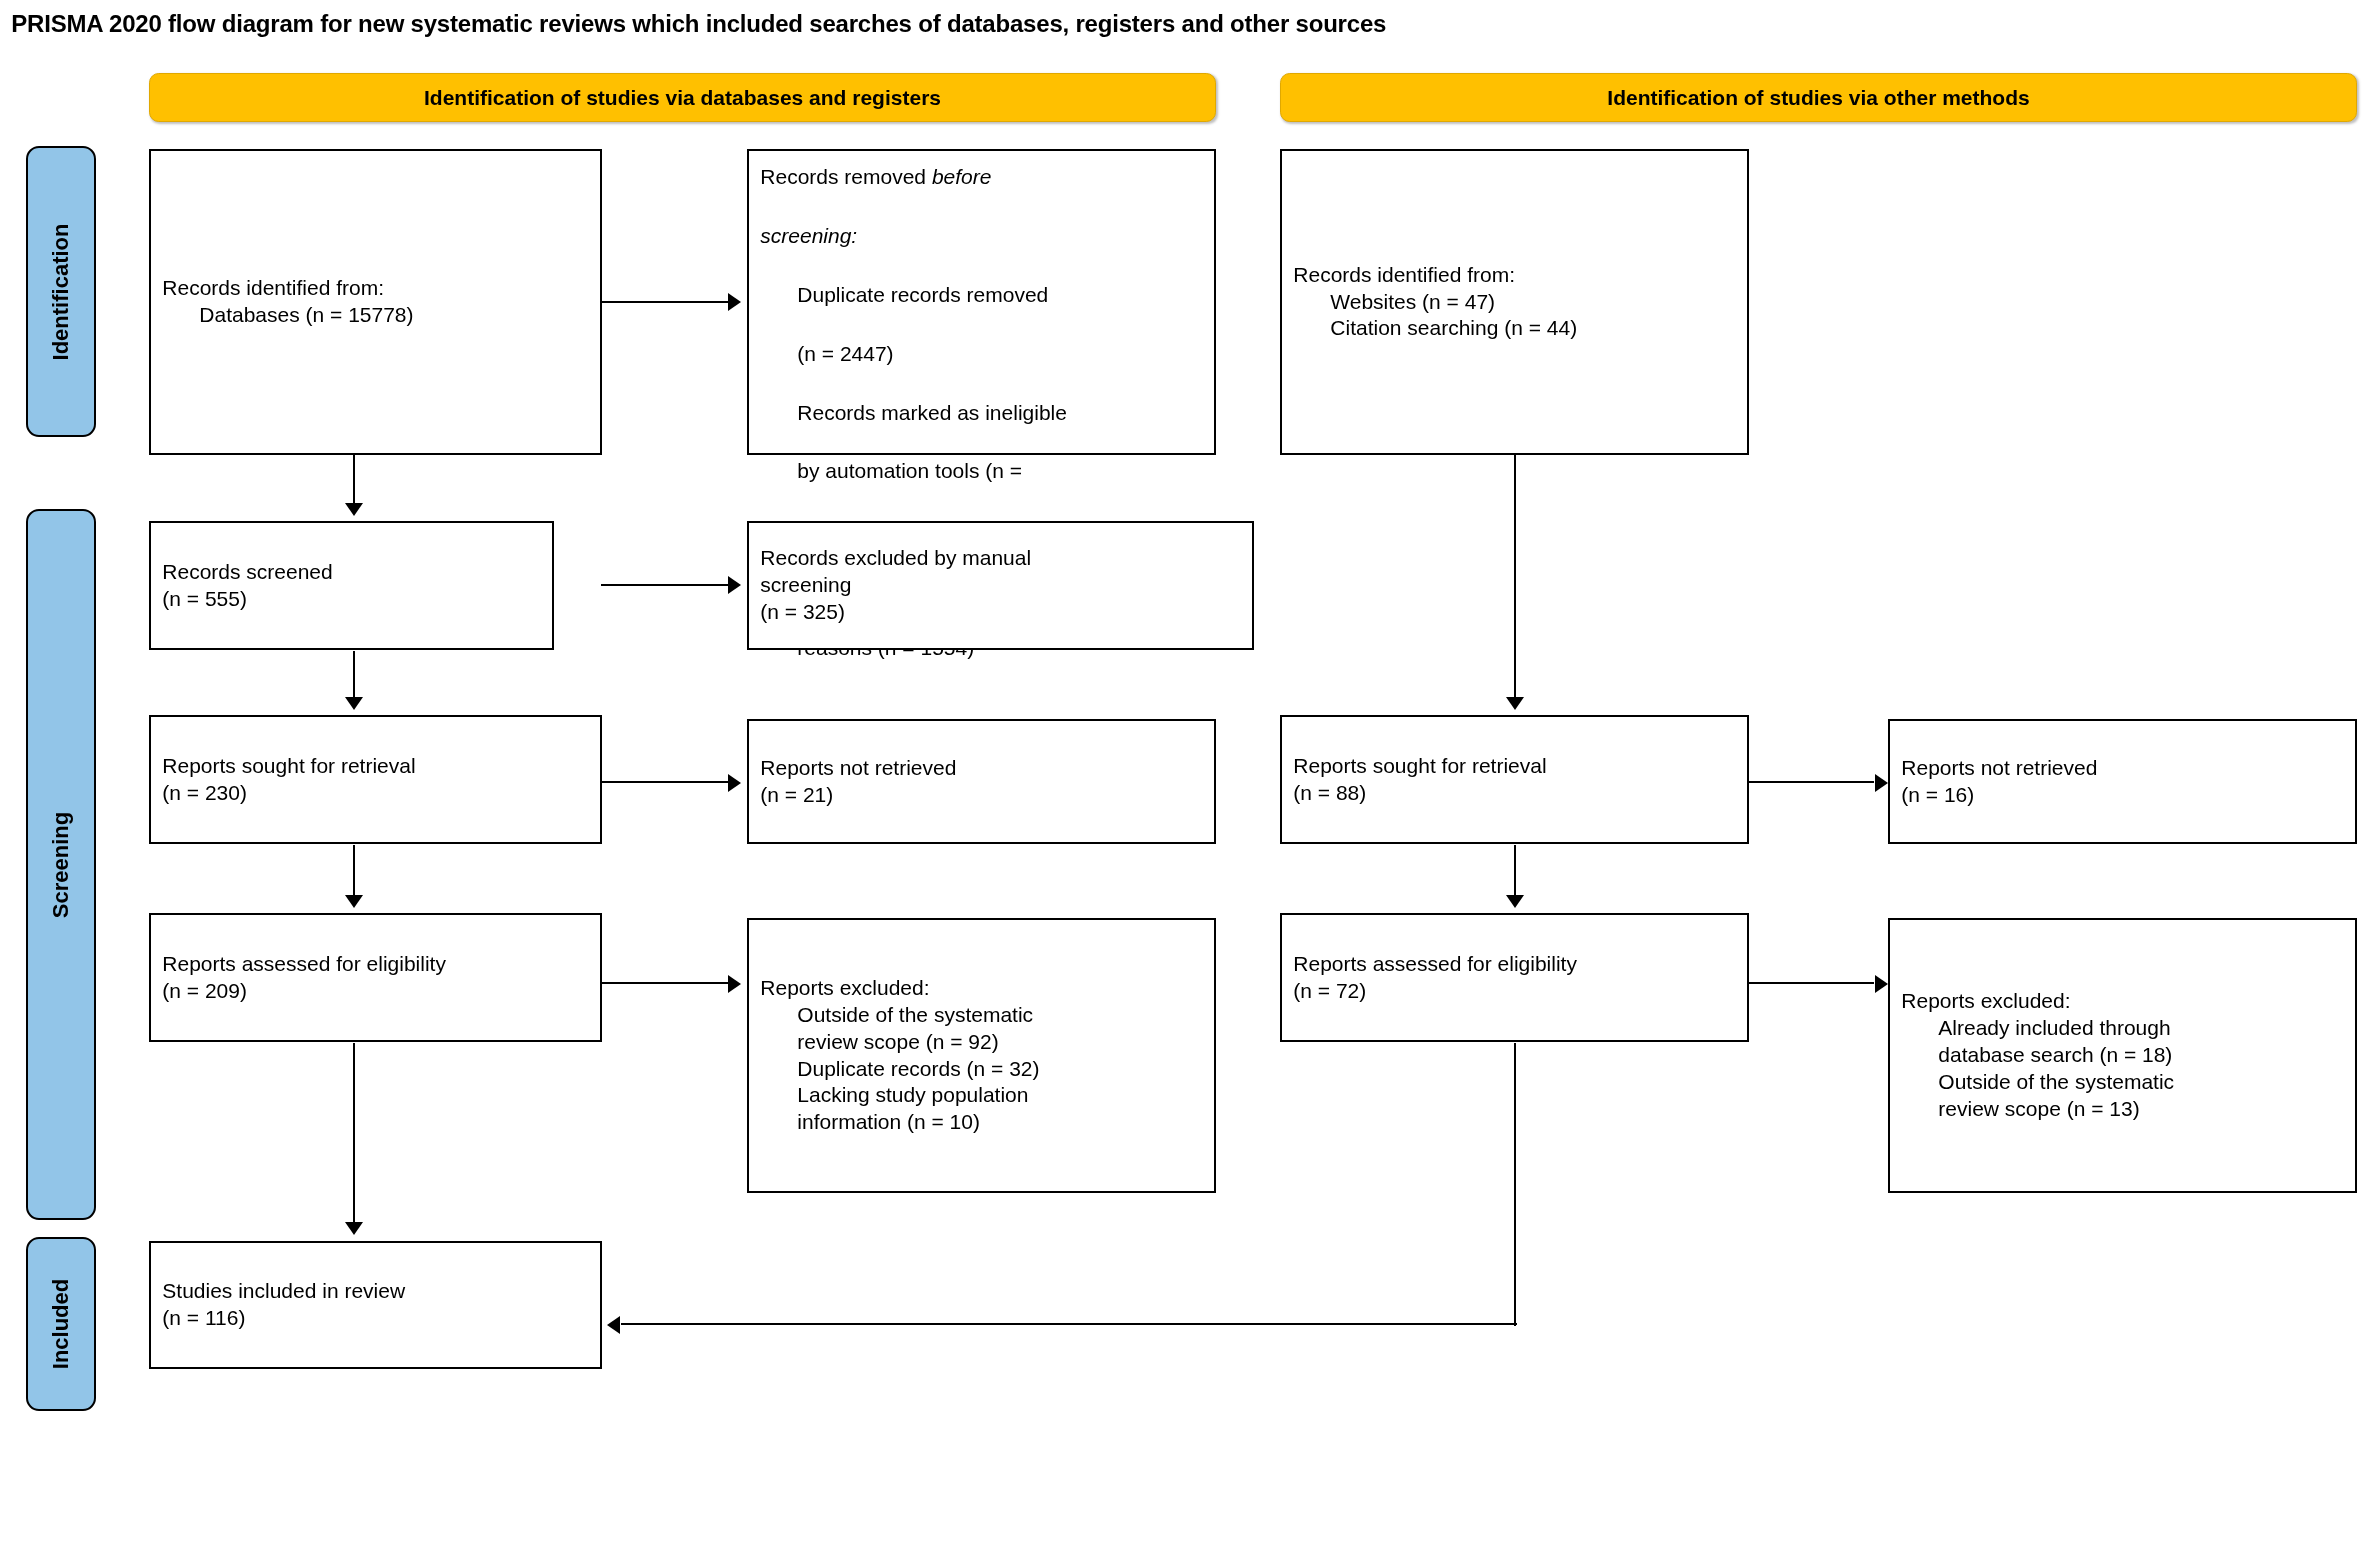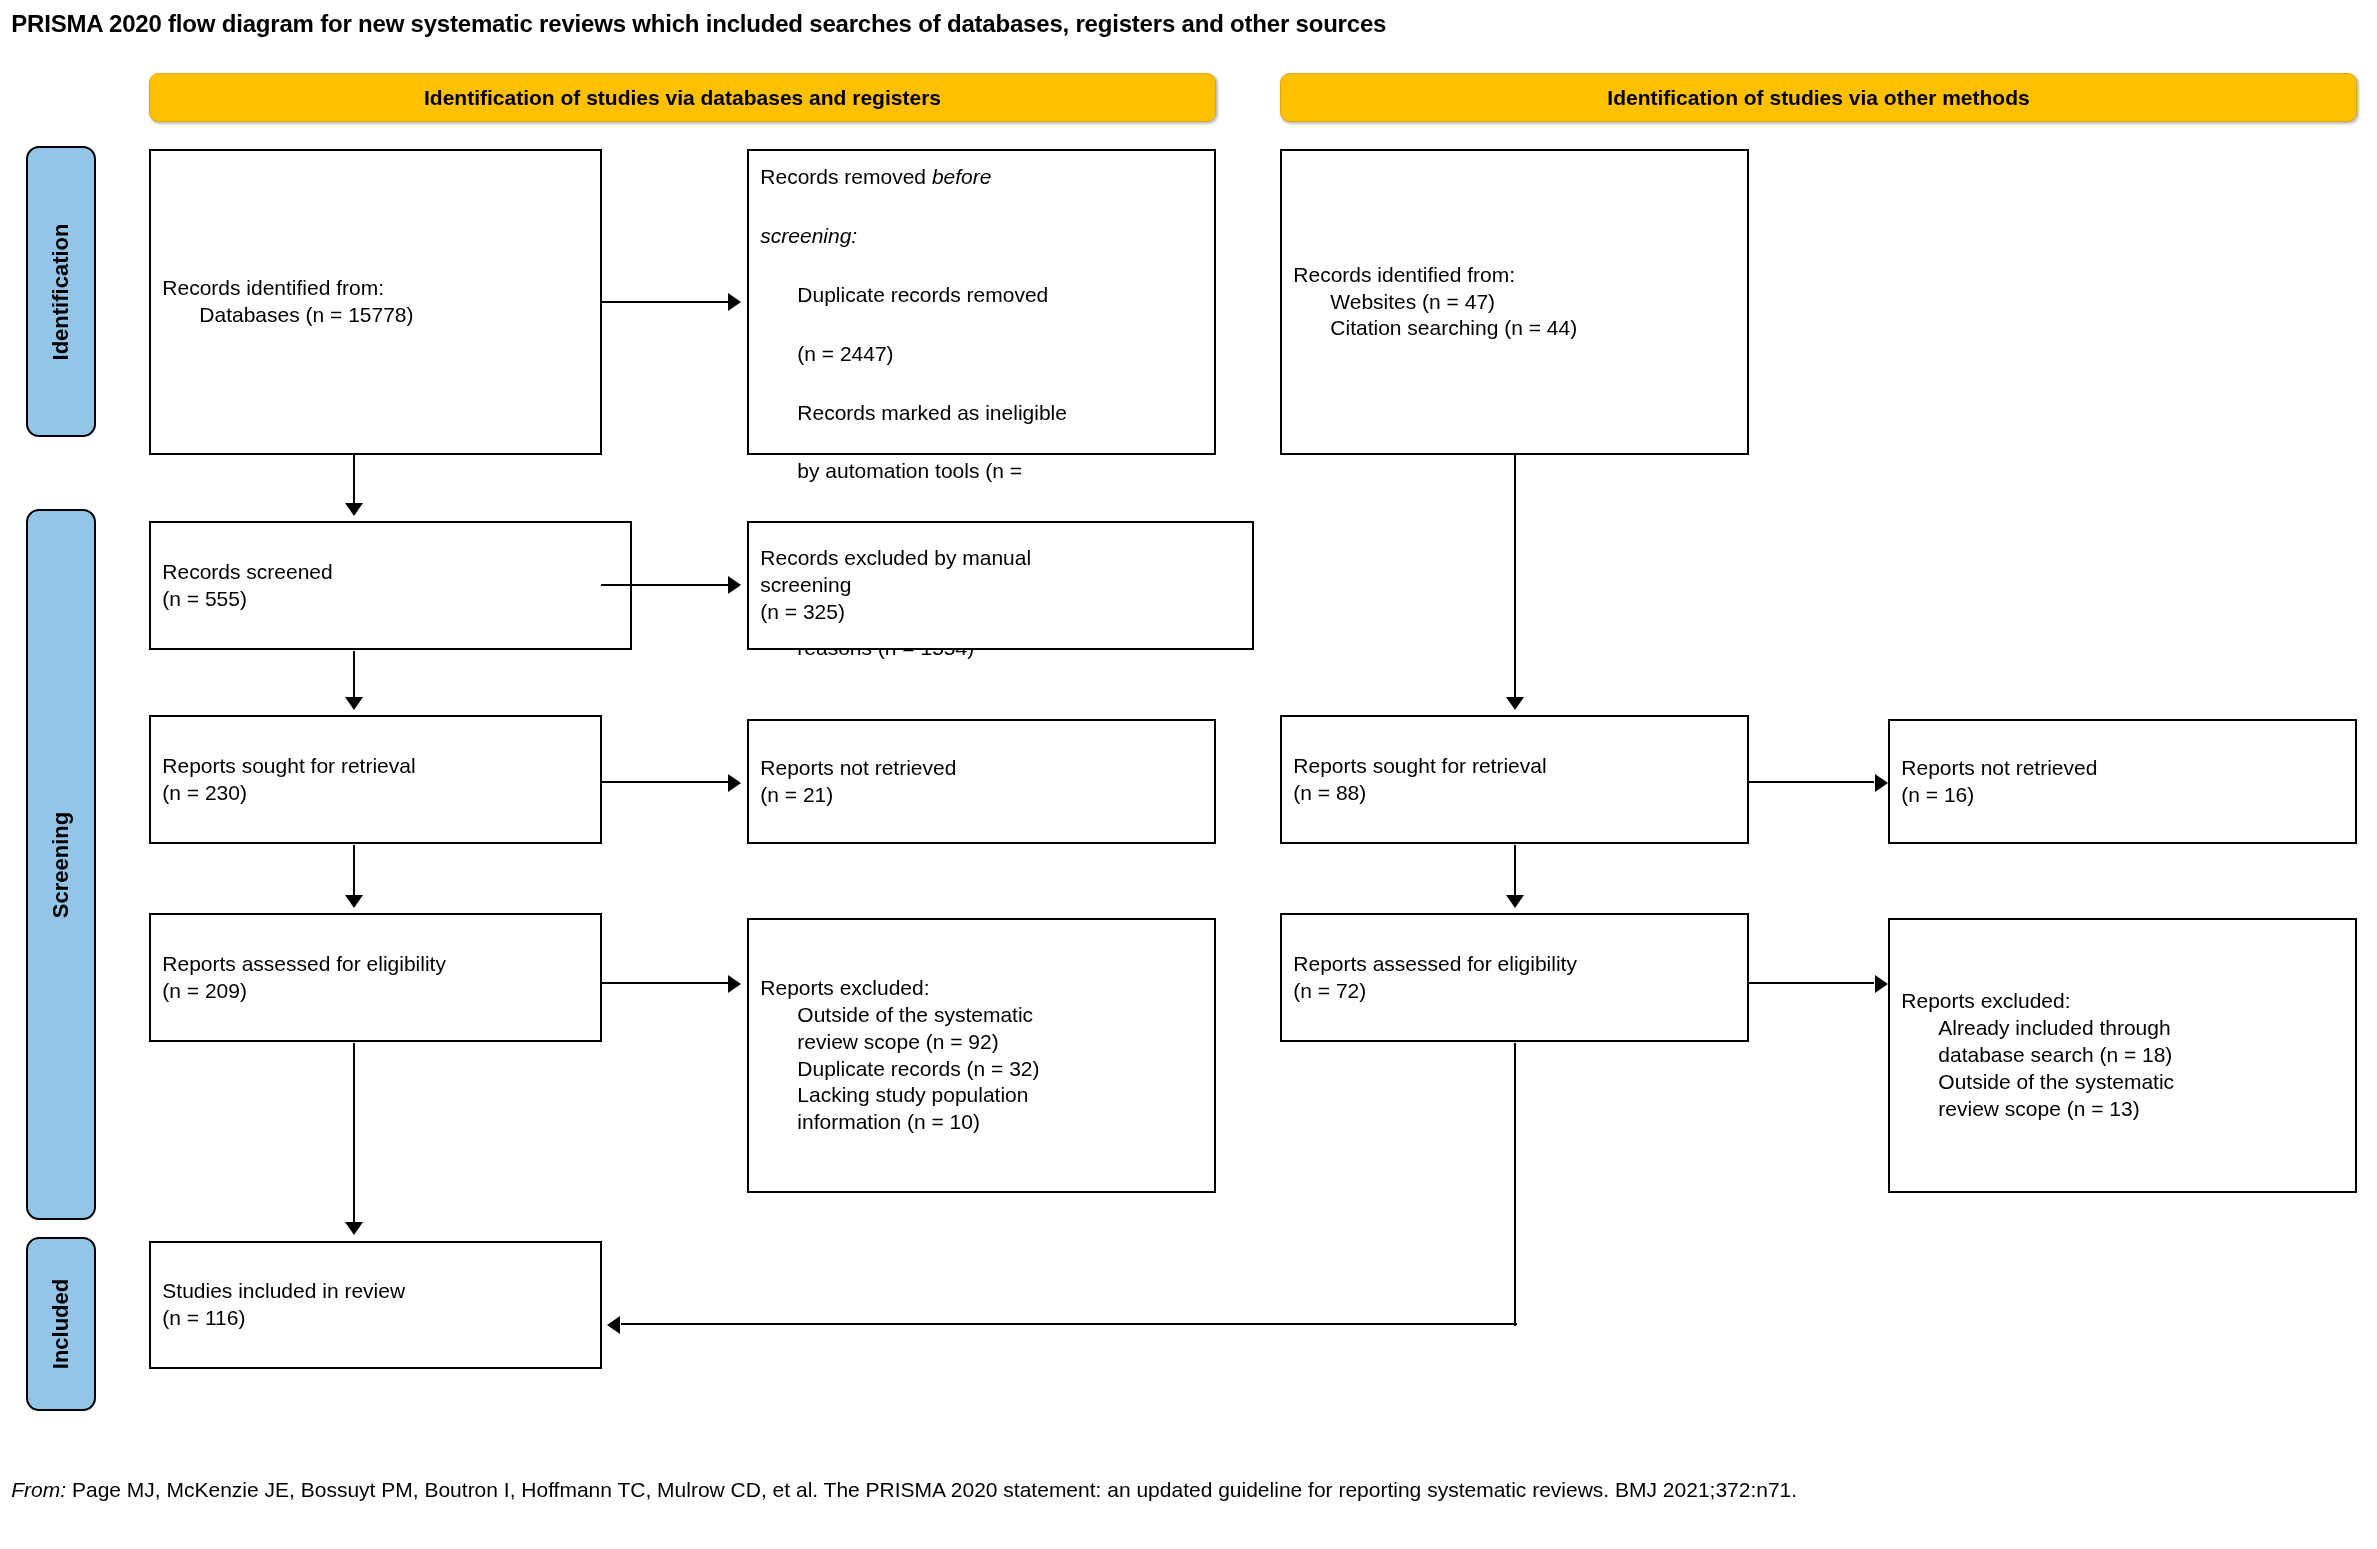--- a/index.html
+++ b/index.html
@@ -156,21 +156,21 @@
   <div class="line ital">screening:</div>
   <div class="line indent">Duplicate records removed</div>
   <div class="line indent">(n = 2447)</div>
   <div class="line indent">Records marked as ineligible</div>
   <div class="line indent">by automation tools (n =</div>
   <div class="line indent">11222)</div>
   <div class="line indent">Records removed for other</div>
   <div class="line indent">reasons (n = 1554)</div>
 </div>
 
-<div class="box" style="left:149px; top:521px; width:483px; height:129px;">
+<div class="box" style="left:149px; top:521px; width:405px; height:129px;">
   <div class="line">Records screened</div>
   <div class="line">(n = 555)</div>
 </div>
 
 <div class="box" style="left:747px; top:521px; width:507px; height:129px;">
   <div class="line">Records excluded by manual</div>
   <div class="line">screening</div>
   <div class="line">(n = 325)</div>
 </div>
 
@@ -266,18 +266,14 @@
 <div class="arrow-down" style="left:1506px; top:895px;"></div>
 
 <div class="hline" style="left:1749px; top:982px; width:125px;"></div>
 <div class="arrow-right" style="left:1875px; top:975px;"></div>
 
 <div class="vline" style="left:1514px; top:1043px; height:283px;"></div>
 <div class="hline" style="left:621px; top:1323px; width:896px;"></div>
 <div class="arrow-left" style="left:607px; top:1316px;"></div>
 
 <div id="footer">
-  <div>
-    <span class="from-label">From:</span>
-    <span>Page MJ, McKenzie JE, Bossuyt PM, Boutron I, Hoffmann TC, Mulrow CD, et al. The PRISMA 2020 statement: an updated guideline for reporting systematic reviews. BMJ 2021;372:n71.</span>
-  </div>
 </div>
 
 
 </body></html>

